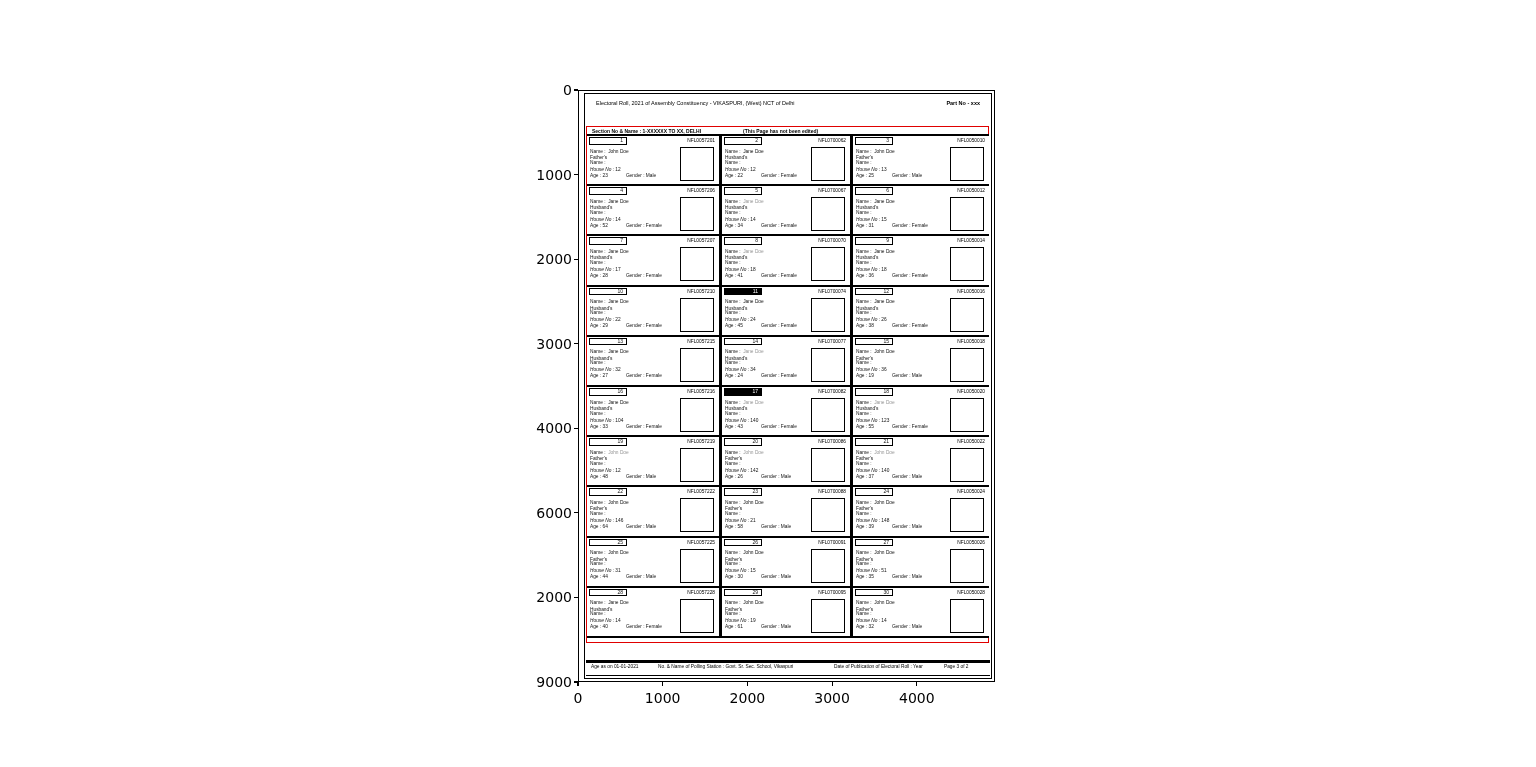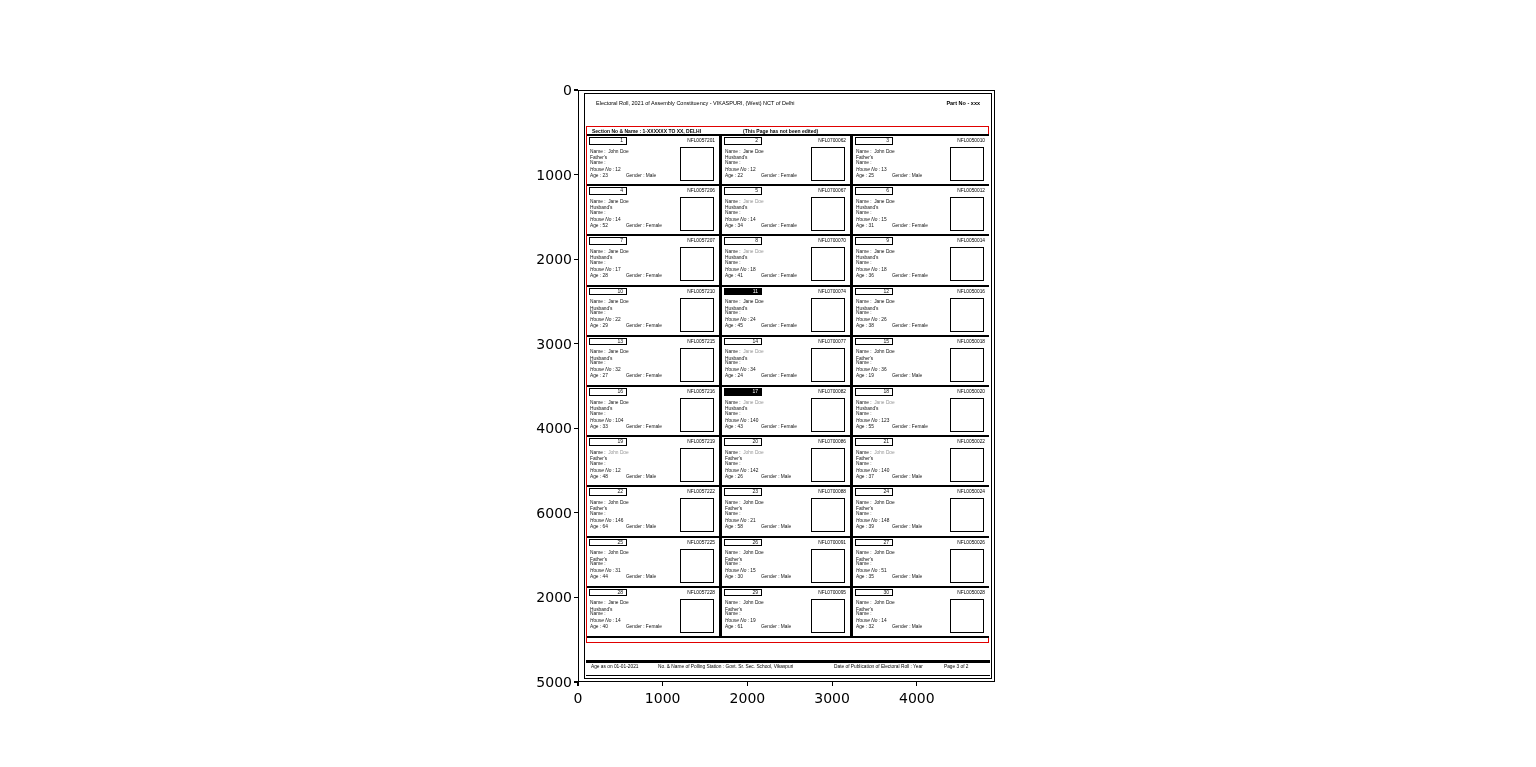--- a/index.html
+++ b/index.html
@@ -371,21 +371,21 @@
       <div class="ticklabel ylabel" style="left: 524px; top: 250.143px;">2000</div>
       <div class="tickmark" style="left: 574px; top: 258.543px; width: 4px; height: 1.2px;"></div>
       <div class="ticklabel ylabel" style="left: 524px; top: 334.714px;">3000</div>
       <div class="tickmark" style="left: 574px; top: 343.114px; width: 4px; height: 1.2px;"></div>
       <div class="ticklabel ylabel" style="left: 524px; top: 419.286px;">4000</div>
       <div class="tickmark" style="left: 574px; top: 427.686px; width: 4px; height: 1.2px;"></div>
       <div class="ticklabel ylabel" style="left: 524px; top: 503.857px;">6000</div>
       <div class="tickmark" style="left: 574px; top: 512.257px; width: 4px; height: 1.2px;"></div>
       <div class="ticklabel ylabel" style="left: 524px; top: 588.429px;">2000</div>
       <div class="tickmark" style="left: 574px; top: 596.829px; width: 4px; height: 1.2px;"></div>
-      <div class="ticklabel ylabel" style="left: 524px; top: 673px;">5000</div>
+      <div class="ticklabel ylabel" style="left: 524px; top: 673px;">9000</div>
       <div class="tickmark" style="left: 574px; top: 681.4px; width: 4px; height: 1.2px;"></div>
     </div>
   <div id="xticks">
       <div class="ticklabel xlabel" style="left: 546px; top: 689px;">0</div>
       <div class="tickmark" style="left: 577.4px; top: 682px; width: 1.2px; height: 4px;"></div>
       <div class="ticklabel xlabel" style="left: 630.7px; top: 689px;">1000</div>
       <div class="tickmark" style="left: 662.1px; top: 682px; width: 1.2px; height: 4px;"></div>
       <div class="ticklabel xlabel" style="left: 715.4px; top: 689px;">2000</div>
       <div class="tickmark" style="left: 746.8px; top: 682px; width: 1.2px; height: 4px;"></div>
       <div class="ticklabel xlabel" style="left: 800.1px; top: 689px;">3000</div>

